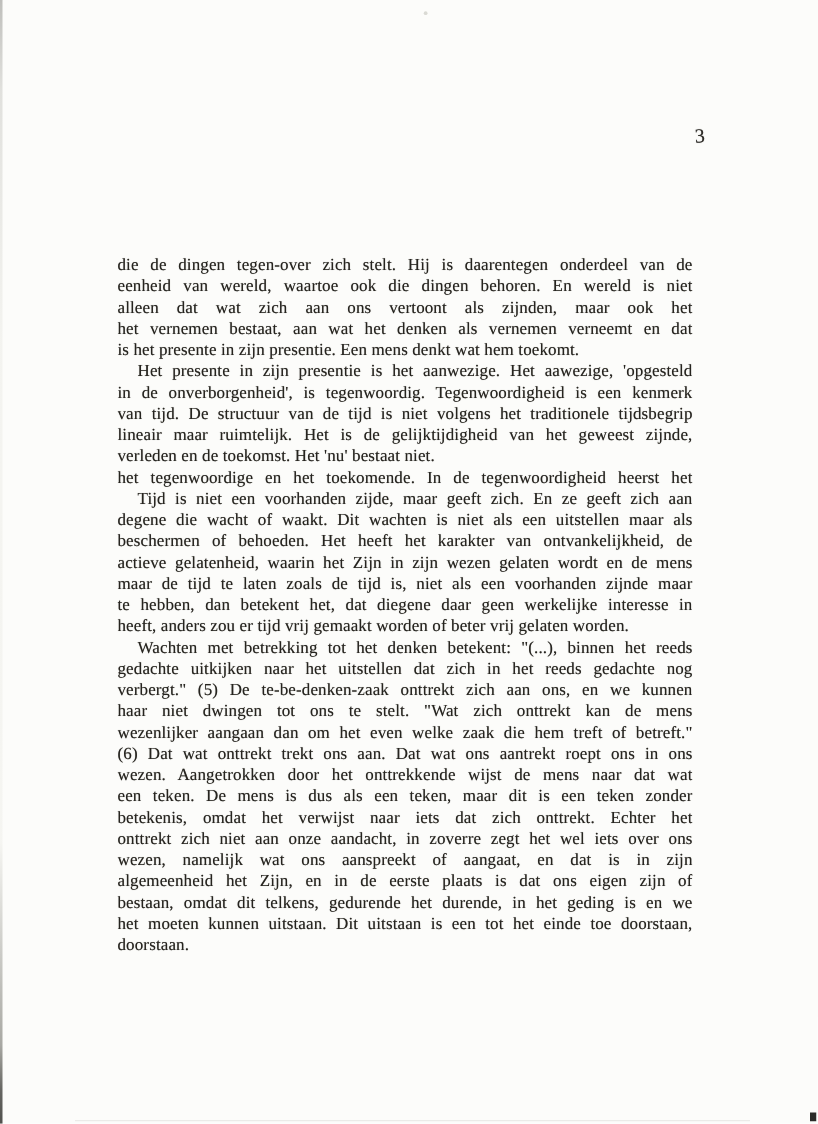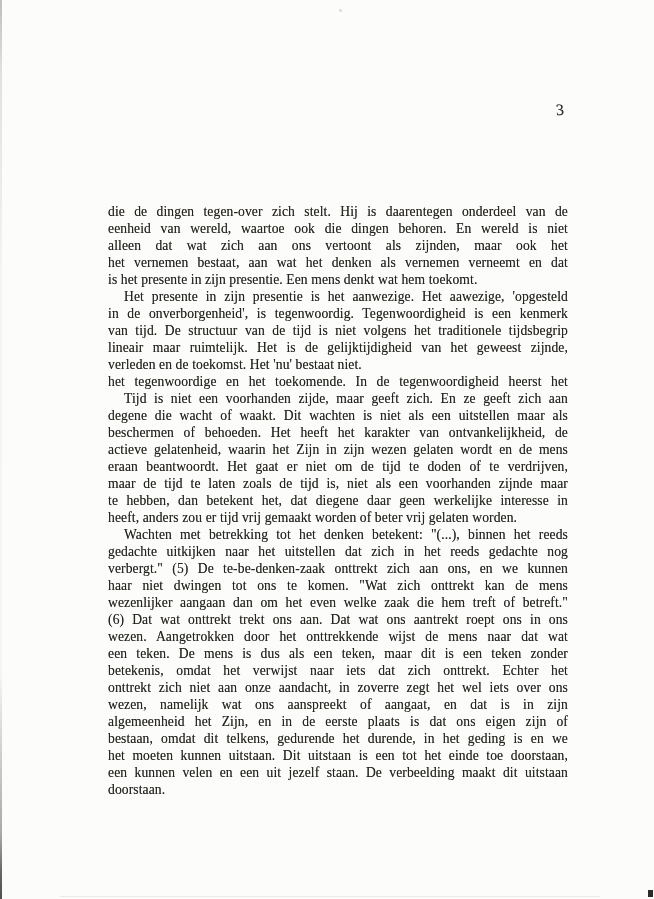--- a/index.html
+++ b/index.html
@@ -59,21 +59,21 @@
     position: absolute;
     left: 556px;
     top: 101px;
     font-size: 16px;
     color: #2e2c28;
     transform: rotate(-4deg);
     text-shadow: 0 0 0.6px rgba(40,38,34,0.5);
   }
   .text-block {
     position: absolute;
-    left: 108px;
+    left: 94px;
     top: 203px;
     width: 460px;
     font-size: 13.6px;
     line-height: 17px;
     color: #26241f;
     text-shadow: 0 0 0.6px rgba(38,36,31,0.55);
     letter-spacing: 0.1px;
   }
   .para {
     margin: 0;
@@ -114,39 +114,37 @@
         <div class="line">van tijd. De structuur van de tijd is niet volgens het traditionele tijdsbegrip</div>
         <div class="line">lineair maar ruimtelijk. Het is de gelijktijdigheid van het geweest zijnde,</div>
         <div class="line last">verleden en de toekomst. Het 'nu' bestaat niet.</div>
         <div class="line">het tegenwoordige en het toekomende. In de tegenwoordigheid heerst het</div>
       </div>
       <div class="para">
         <div class="line indent">Tijd is niet een voorhanden zijde, maar geeft zich. En ze geeft zich aan</div>
         <div class="line">degene die wacht of waakt. Dit wachten is niet als een uitstellen maar als</div>
         <div class="line">beschermen of behoeden. Het heeft het karakter van ontvankelijkheid, de</div>
         <div class="line">actieve gelatenheid, waarin het Zijn in zijn wezen gelaten wordt en de mens</div>
-        <div class="line">eraan beantwoordt. Het gaat er niet om de tijd te doden of te verdrijven,</div>
         <div class="line">maar de tijd te laten zoals de tijd is, niet als een voorhanden zijnde maar</div>
         <div class="line">te hebben, dan betekent het, dat diegene daar geen werkelijke interesse in</div>
         <div class="line last">heeft, anders zou er tijd vrij gemaakt worden of beter vrij gelaten worden.</div>
       </div>
       <div class="para">
         <div class="line indent">Wachten met betrekking tot het denken betekent: "(...), binnen het reeds</div>
         <div class="line">gedachte uitkijken naar het uitstellen dat zich in het reeds gedachte nog</div>
         <div class="line">verbergt." (5) De te-be-denken-zaak onttrekt zich aan ons, en we kunnen</div>
-        <div class="line">haar niet dwingen tot ons te komen. "Wat zich onttrekt kan de mens</div>
+        <div class="line">haar niet dwingen tot ons te stelt. "Wat zich onttrekt kan de mens</div>
         <div class="line">wezenlijker aangaan dan om het even welke zaak die hem treft of betreft."</div>
         <div class="line">(6) Dat wat onttrekt trekt ons aan. Dat wat ons aantrekt roept ons in ons</div>
         <div class="line">wezen. Aangetrokken door het onttrekkende wijst de mens naar dat wat</div>
         <div class="line">een teken. De mens is dus als een teken, maar dit is een teken zonder</div>
         <div class="line">betekenis, omdat het verwijst naar iets dat zich onttrekt. Echter het</div>
         <div class="line">onttrekt zich niet aan onze aandacht, in zoverre zegt het wel iets over ons</div>
         <div class="line">wezen, namelijk wat ons aanspreekt of aangaat, en dat is in zijn</div>
         <div class="line">algemeenheid het Zijn, en in de eerste plaats is dat ons eigen zijn of</div>
         <div class="line">bestaan, omdat dit telkens, gedurende het durende, in het geding is en we</div>
         <div class="line">het moeten kunnen uitstaan. Dit uitstaan is een tot het einde toe doorstaan,</div>
-        <div class="line">een kunnen velen en een uit jezelf staan. De verbeelding maakt dit uitstaan</div>
         <div class="line last">doorstaan.</div>
       </div>
     </div>
   <div class="smudge-bottom"></div>
   <div class="corner-mark-br"></div>
 </div>
 
 </body></html>

